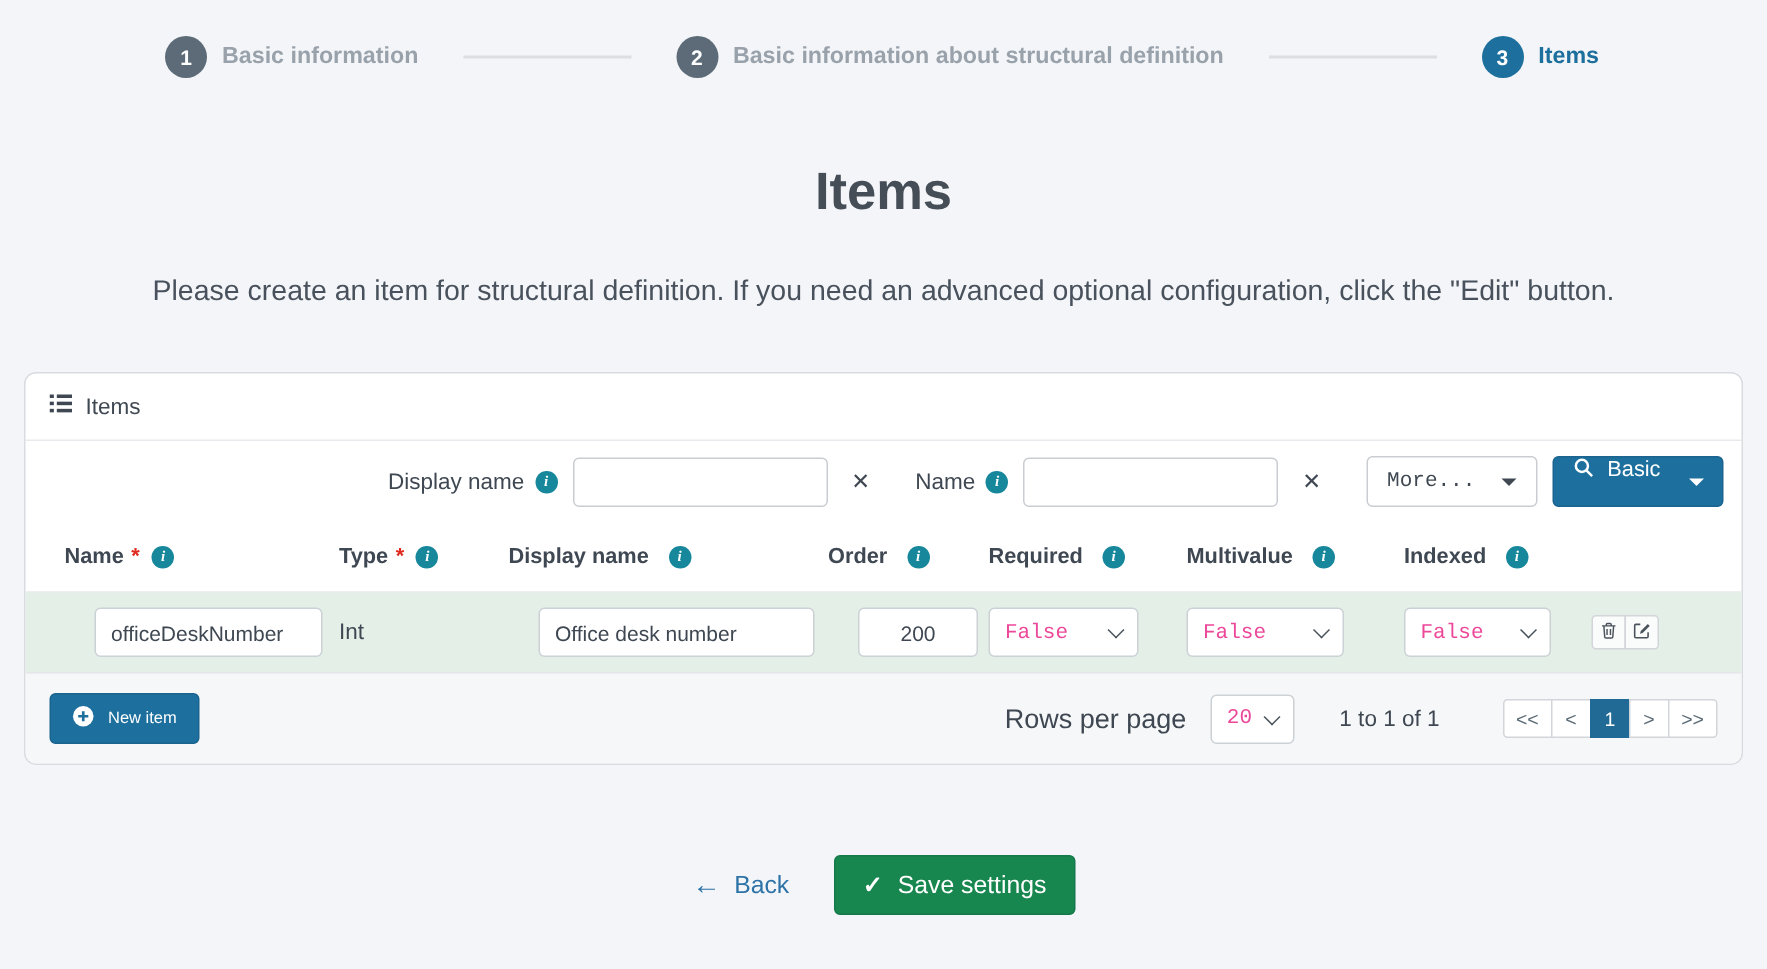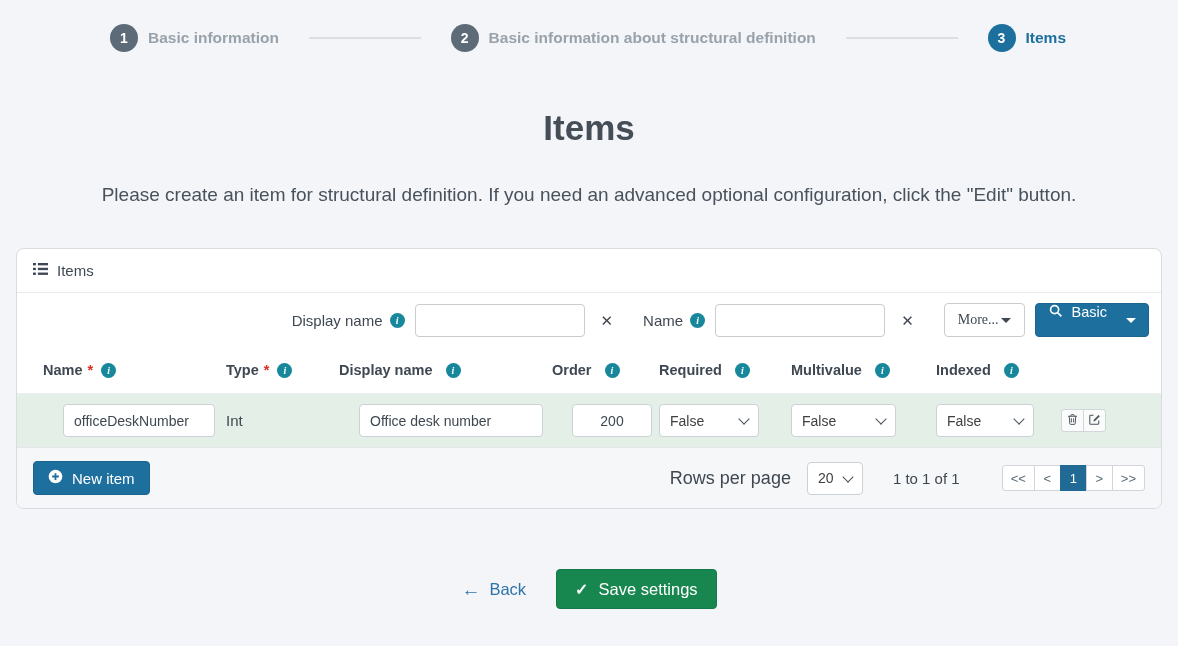--- a/index.html
+++ b/index.html
@@ -54,22 +54,22 @@
     font-family:"Liberation Sans", sans-serif;
   }
   .clear-btn {
     background:none; border:none; padding:2px 6px; cursor:pointer;
     font-size:15px; color:#3f4852; line-height:1;
   }
   .caret { width:0; height:0; border-left:5px solid transparent; border-right:5px solid transparent; border-top:5px solid currentColor; display:inline-block; }
   .more-btn {
     margin-left:14px; height:34px; padding:0 13px;
     background:#fff; border:1px solid #c9cdd2; border-radius:4px;
-    display:flex; align-items:center; gap:2px; font-size:14px; color:#3f4852; cursor:pointer;
-    font-family:Liberation Serif, serif;
+    display:flex; align-items:center; gap:17px; font-size:14px; color:#3f4852; cursor:pointer;
+    font-family:Liberation Mono, monospace;
   }
   .search-btn {
     height:34px; background:#1d6f9e; border:1px solid #1a648f; border-radius:4px;
     color:#fff; display:flex; align-items:stretch; cursor:pointer; overflow:hidden;
     font-family:"Liberation Sans", sans-serif; font-size:14.5px; padding:0;
   }
   .search-main { display:flex; align-items:flex-start; gap:9px; padding:0 13px; }
   .search-caret { display:flex; align-items:center; padding:0 12px 0 6px; }
 
   
@@ -85,22 +85,22 @@
   .row-input {
     height:33px; border:1px solid #ccd1d5; border-radius:4px; padding:0 10px;
     font-size:14px; color:#3f4852; background:#fff; font-family:"Liberation Sans", sans-serif;margin-left:20px;
   }
   .w-name { width:152px; } .w-disp { width:184px; } .w-order { width:80px;text-align:center; }
   .type-text { font-size:15px; }
   .sel-wrap { position:relative; display:inline-block; }
   .sel-wrap select {
     width:100%; height:33px; appearance:none; -webkit-appearance:none;
     border:1px solid #ccd1d5; border-radius:4px; background:#fff;
-    padding:0 20px 0 10px; font-size:14px; color:#404040;
-    font-family:Liberation Sans, sans-serif;
+    padding:0 20px 0 10px; font-size:14px; color:#ec4899;
+    font-family:Liberation Mono, monospace;
   }
   .sel-wrap::after {
     content:""; position:absolute; right:11px; top:11px; width:7px; height:7px;
     border-right:1.6px solid #4a535c; border-bottom:1.6px solid #4a535c;
     transform:rotate(45deg); pointer-events:none;
   }
   .sel-req { width:100px; } .sel-multi { width:105px; } .sel-idx { width:98px; }
   .row-actions { display:flex; }
   .icon-btn {
     width:23px; height:23px; border:1px solid #d2d5d9; background:#fafbfb;
@@ -110,21 +110,21 @@
   .icon-btn:last-child { border-radius:0 3px 3px 0; margin-left:-1px; }
 
   
   .panel-footer {
     border-top:1px solid #e4e6e9; background:#f6f7f8;
     padding:13px 16px; display:flex; align-items:center;
   }
   .new-item-btn {
     background:#1d6f9e; border:1px solid #1a648f; border-radius:4px; color:#fff;
     height:34px; padding:0 14px; display:flex; align-items:center; gap:9px;
-    font-size:15px; cursor:pointer; font-family:"Liberation Sans", sans-serif;
+    font-size:11px; cursor:pointer; font-family:"Liberation Sans", sans-serif;
   }
   .footer-right { margin-left:auto; display:flex; align-items:center; gap:16px; }
   .rpp-label { font-size:18px; }
   .sel-rpp { width:56px; }
   .count-text { font-size:15px; margin:0 26px 0 14px; }
   .pager { display:flex; }
   .pg {
     min-width:27px; height:26px; padding:0 8px; margin-left:-1px;
     border:1px solid #d2d5d9; background:#fff; color:#5a6b77; font-size:13px;
     display:flex; align-items:center; justify-content:center; cursor:pointer;

